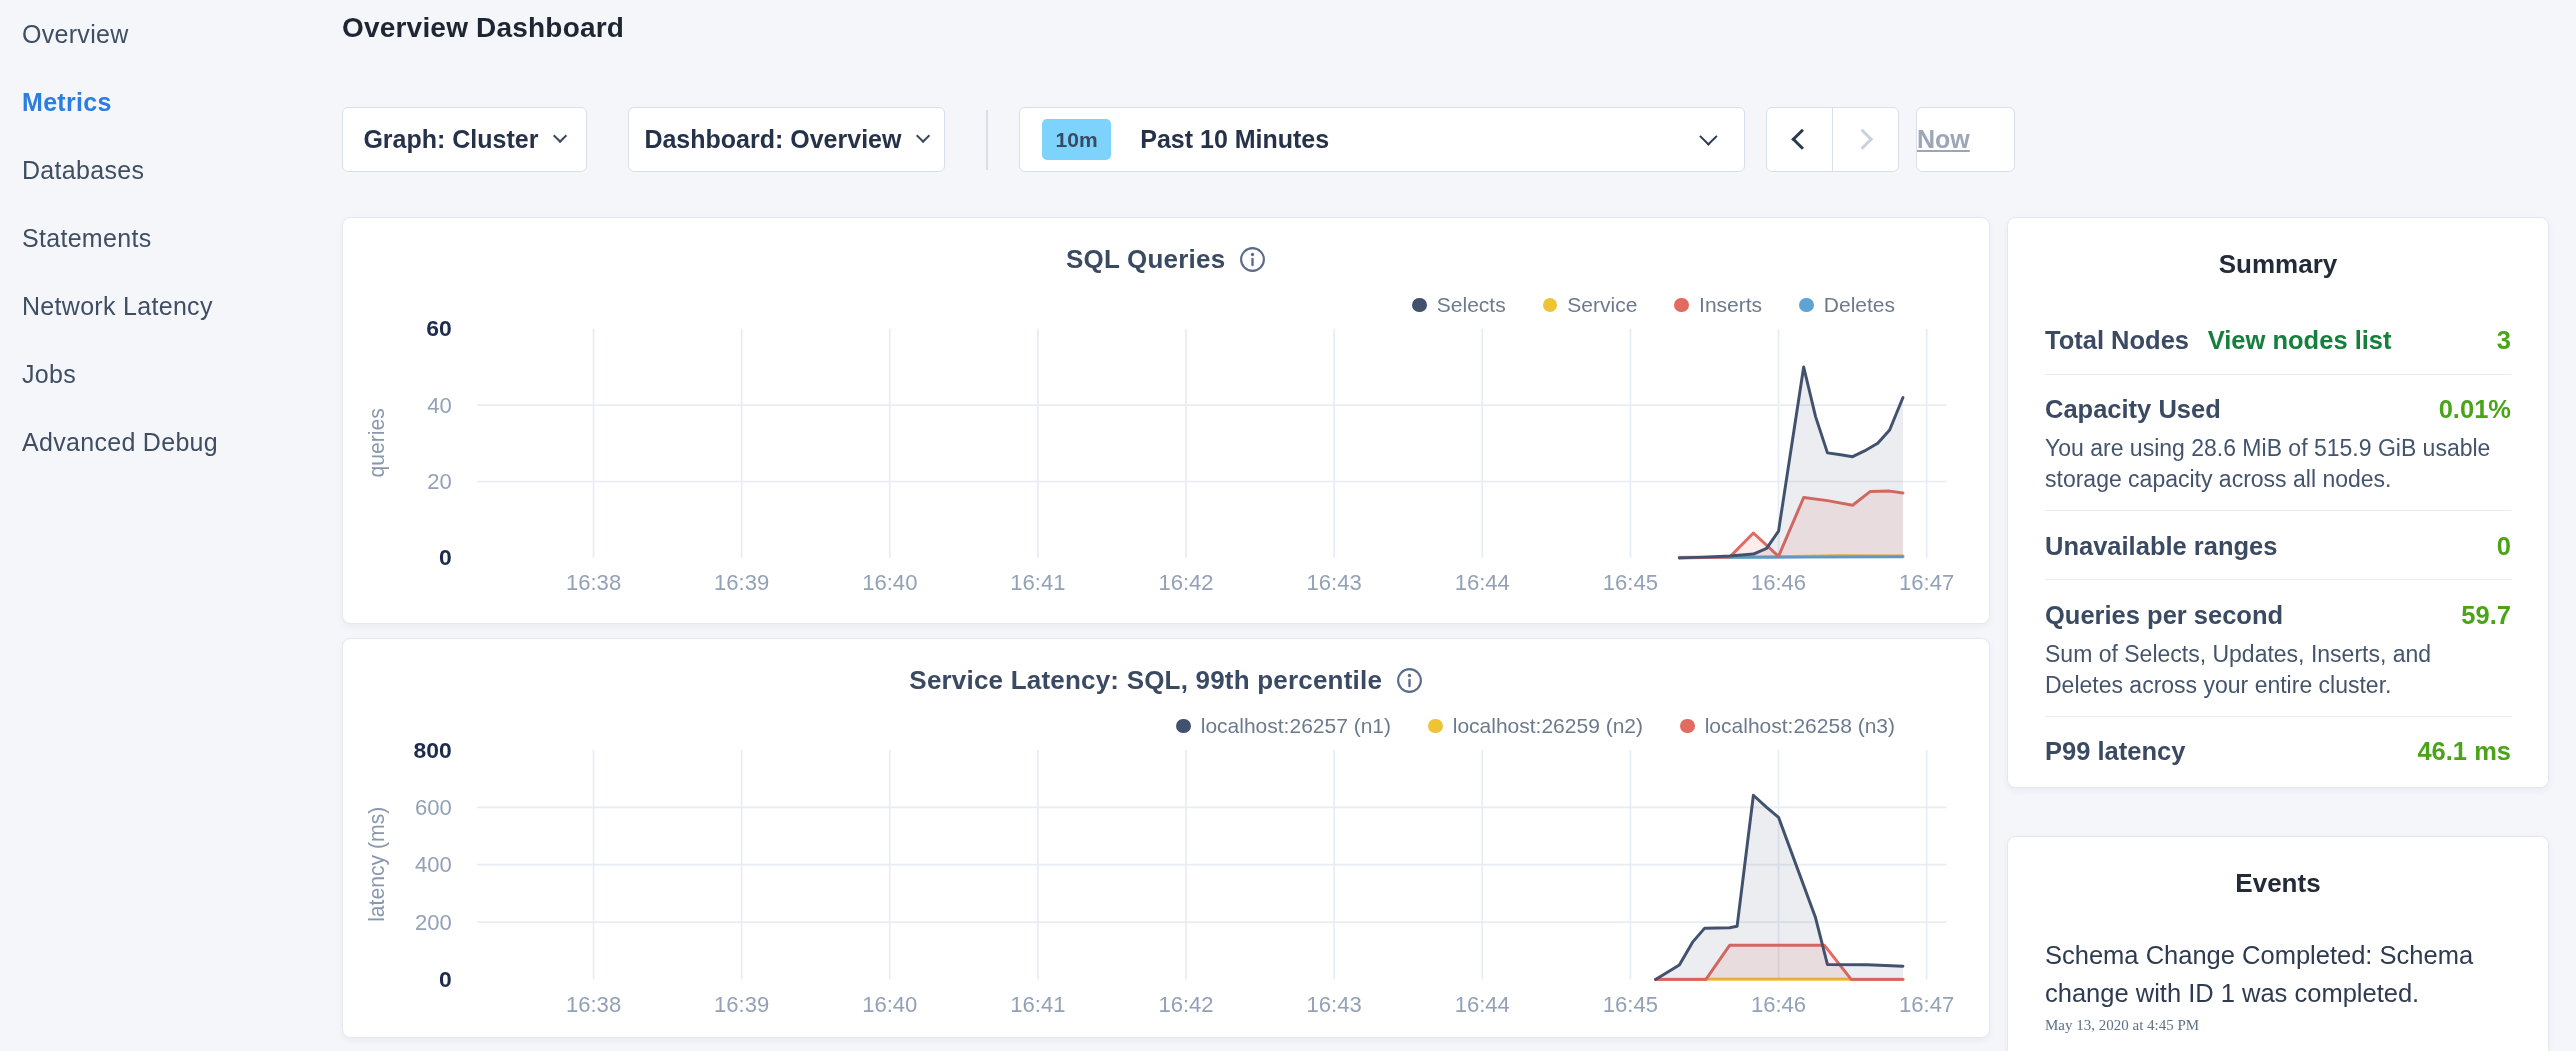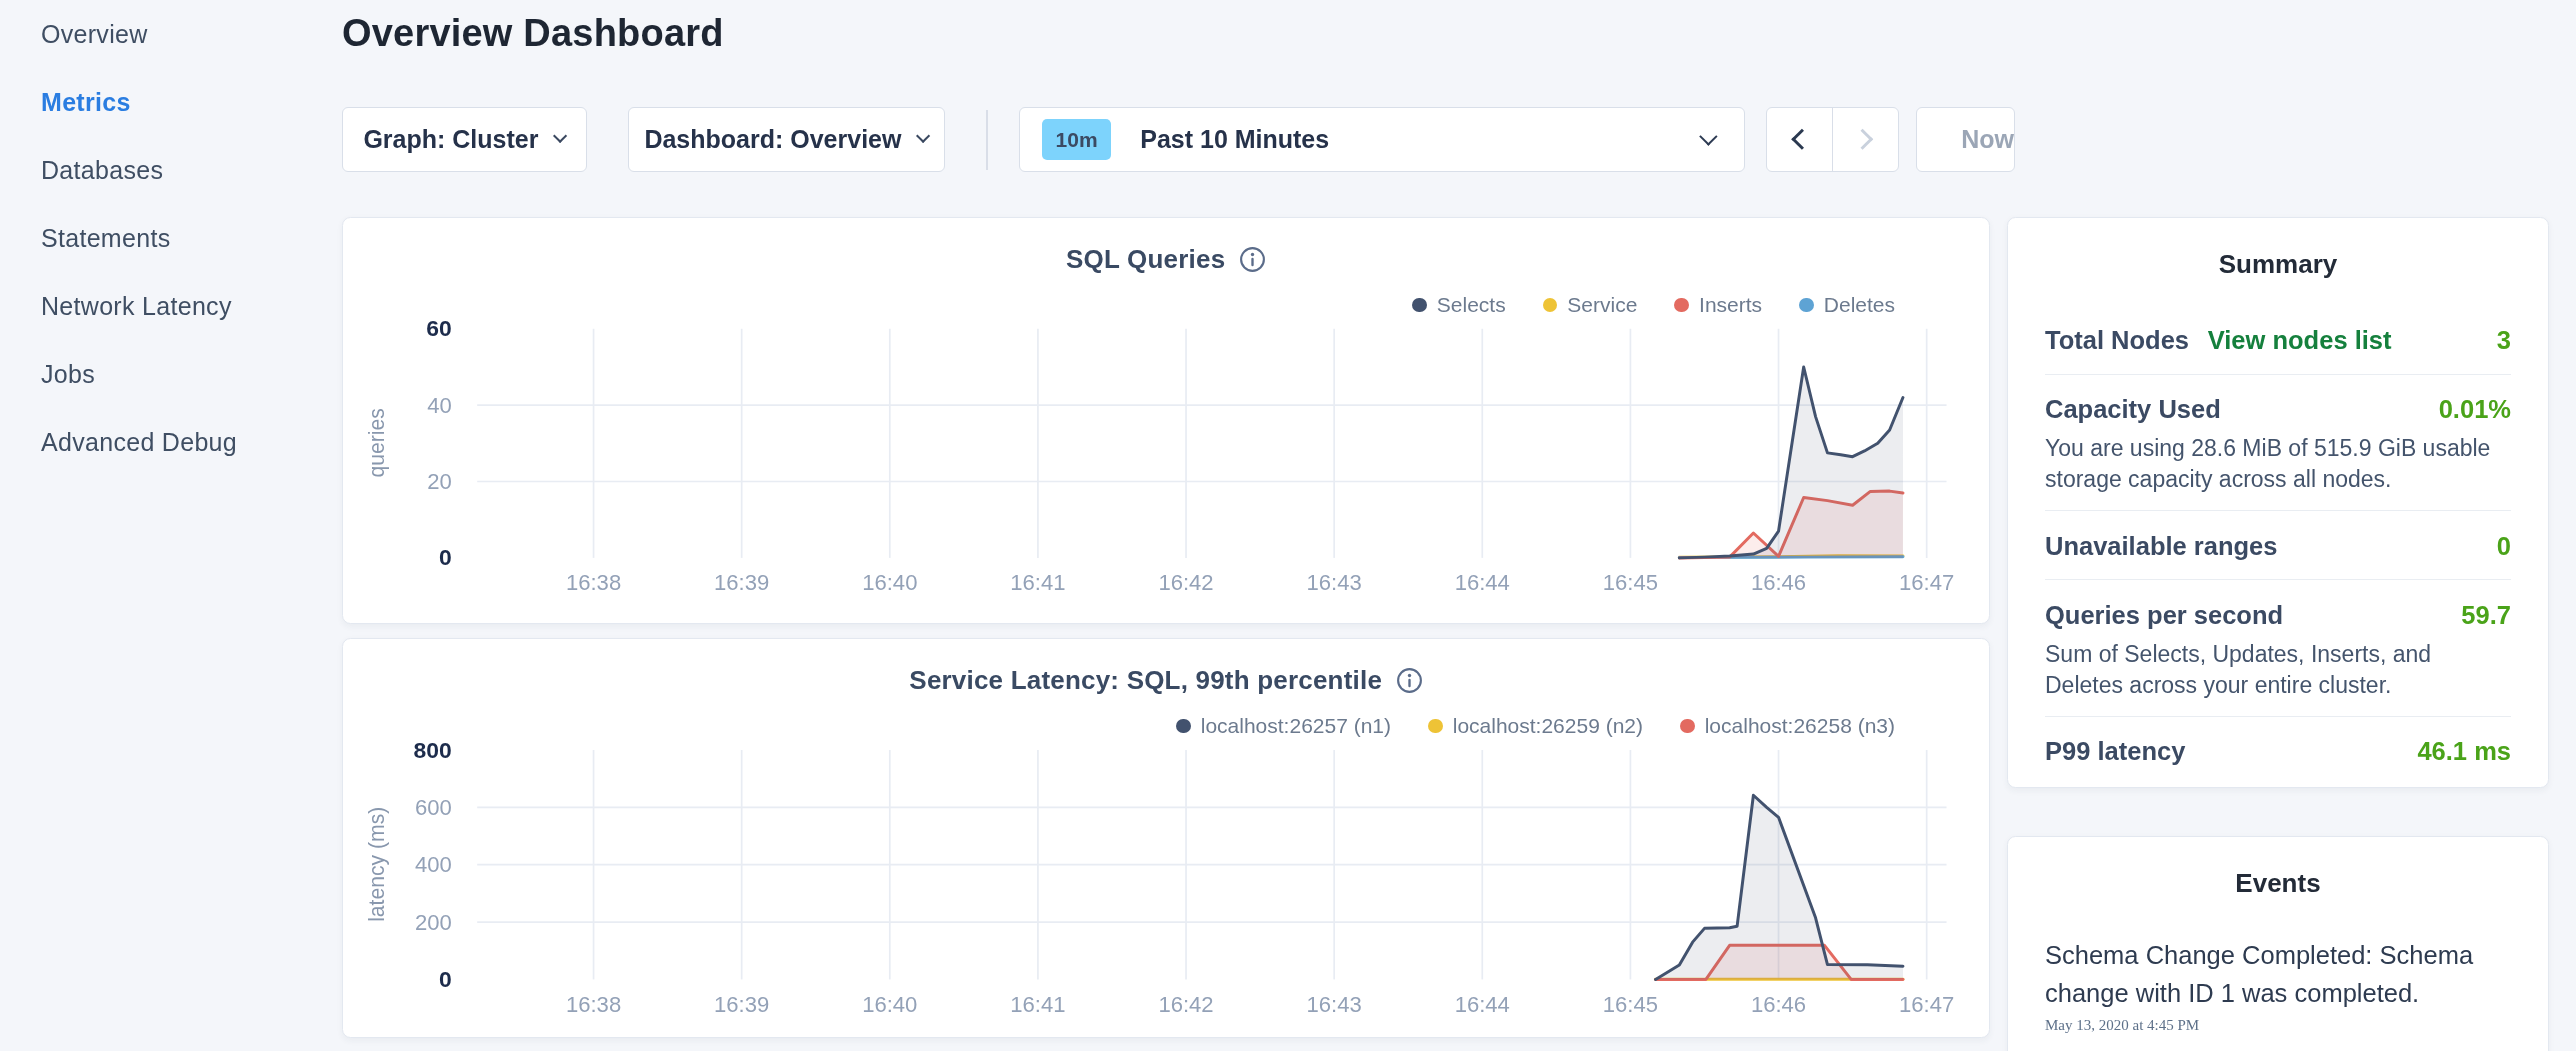--- a/index.html
+++ b/index.html
@@ -4,30 +4,30 @@
 <style>
   * { margin:0; padding:0; box-sizing:border-box; }
   html,body { width:2576px; height:1051px; overflow:hidden; }
   body {
     position:relative;
     background:#f4f6fa;
     font-family:"Liberation Sans","DejaVu Sans",sans-serif;
     color:#3b4a63;
   }
   
-  .sidebar { position:absolute; left:0; top:0; width:319px;padding-left:19px; }
+  .sidebar { position:absolute; left:0; top:0; width:319px; }
   .nav-item {
     height:68px; display:flex; align-items:center; padding-left:22px;
     font-size:25px; font-weight:500; color:#3f4e63; cursor:pointer; letter-spacing:0.3px;
   }
   .nav-item.active { color:#2a7de1; font-weight:700; }
   
   .page-title {
     position:absolute; left:342px; top:12px;
-    font-size:38px; font-weight:600; color:#1e2633; letter-spacing:0.2px;
+    font-size:28px; font-weight:600; color:#1e2633; letter-spacing:0.2px;
   }
   .controls { position:absolute; left:342px; top:107px; height:65px; width:2211px; }
   .ctl {
     position:absolute; top:0; height:65px; background:#fff;
     border:1.7px solid #d9dfe9; border-radius:6px;
     display:flex; align-items:center; cursor:pointer;
   }
   .dd { justify-content:center; font-size:25px; font-weight:600; color:#26324a; }
   .dd-graph { left:0; width:245px; }
   .dd-dash  { left:286px; width:317px; }
@@ -45,21 +45,21 @@
   .time-label { font-size:25px; font-weight:700; color:#26324a; flex-grow:1; }
   .chev-thin {
     width:12.8px; height:12.8px; border-right:2.1px solid #2c3a52; border-bottom:2.1px solid #2c3a52;
     transform:rotate(45deg); margin-top:-6.8px; margin-right:6.8px;
   }
   .arrows { left:1424px; width:133px; padding:0; }
   .arrow-cell { width:65px; height:100%; display:flex; align-items:center; justify-content:center; cursor:pointer; }
   .arrow-cell + .arrow-cell { border-left:1.7px solid #d9dee8; }
   .chev-left  { width:14.5px; height:14.5px; border-right:3.4px solid #2b3950; border-bottom:3.4px solid #2b3950; transform:rotate(135deg); margin-left:5.1px; }
   .chev-right { width:14.5px; height:14.5px; border-right:3px solid #c9d1dd; border-bottom:3px solid #c9d1dd; transform:rotate(-45deg); margin-right:5.1px; }
-  .now-btn { left:1574px; width:99px; justify-content:flex-end; font-size:25px; font-weight:600; color:#9ba6b6; }
+  .now-btn { left:1574px; width:99px; justify-content:flex-start; font-size:25px; font-weight:600; color:#9ba6b6;text-decoration:underline; }
   
   .card {
     position:absolute; background:#fff;
     border:1.7px solid #e3e8f0; border-radius:8.5px;
     box-shadow:0 2.6px 6.8px rgba(46,61,86,.05);
   }
   .chart-card1 { left:342px; top:217px; width:1648px; height:407px; overflow:hidden; }
   .chart-card2 { left:342px; top:638px; width:1648px; height:400px; overflow:hidden; }
   .chart-title-row {
     position:absolute; left:0; top:25.5px; width:100%;

